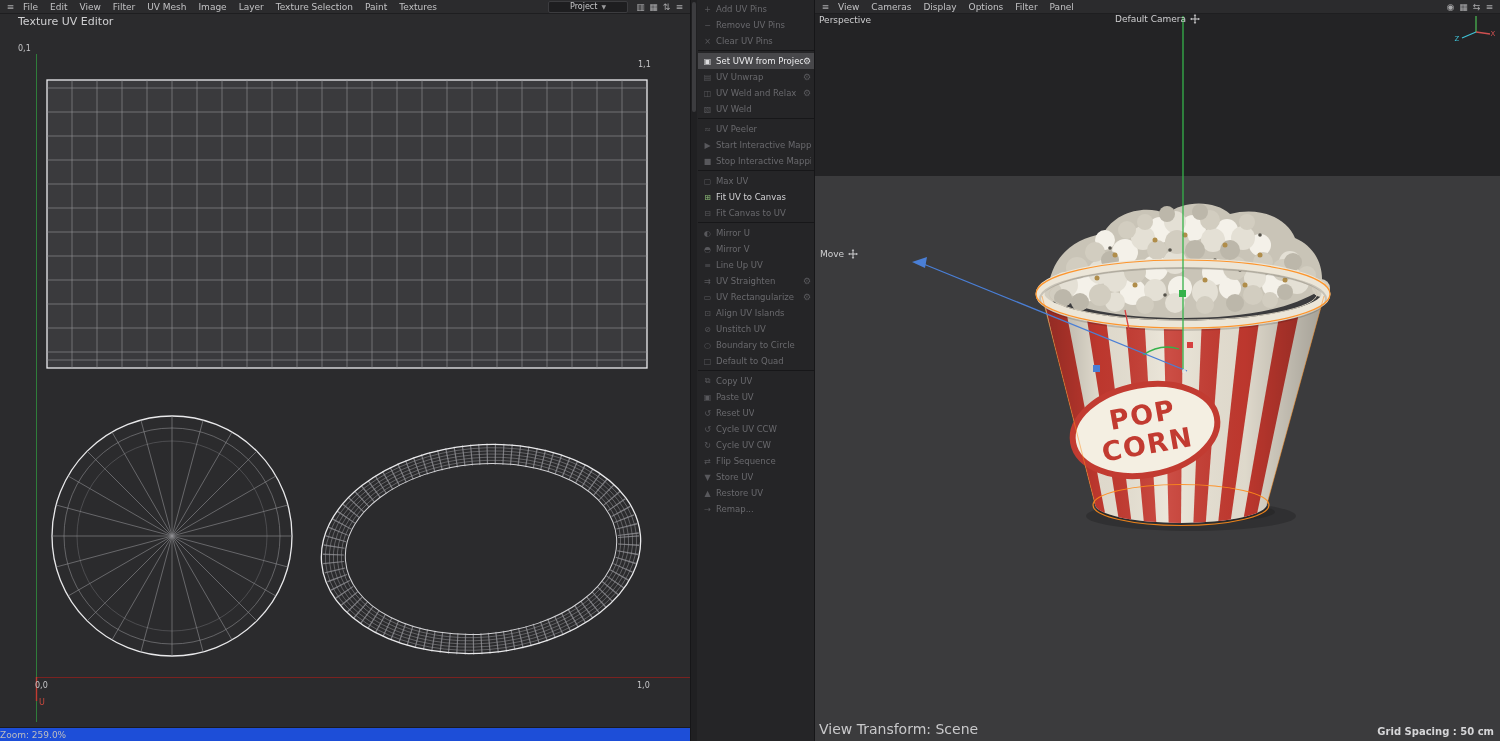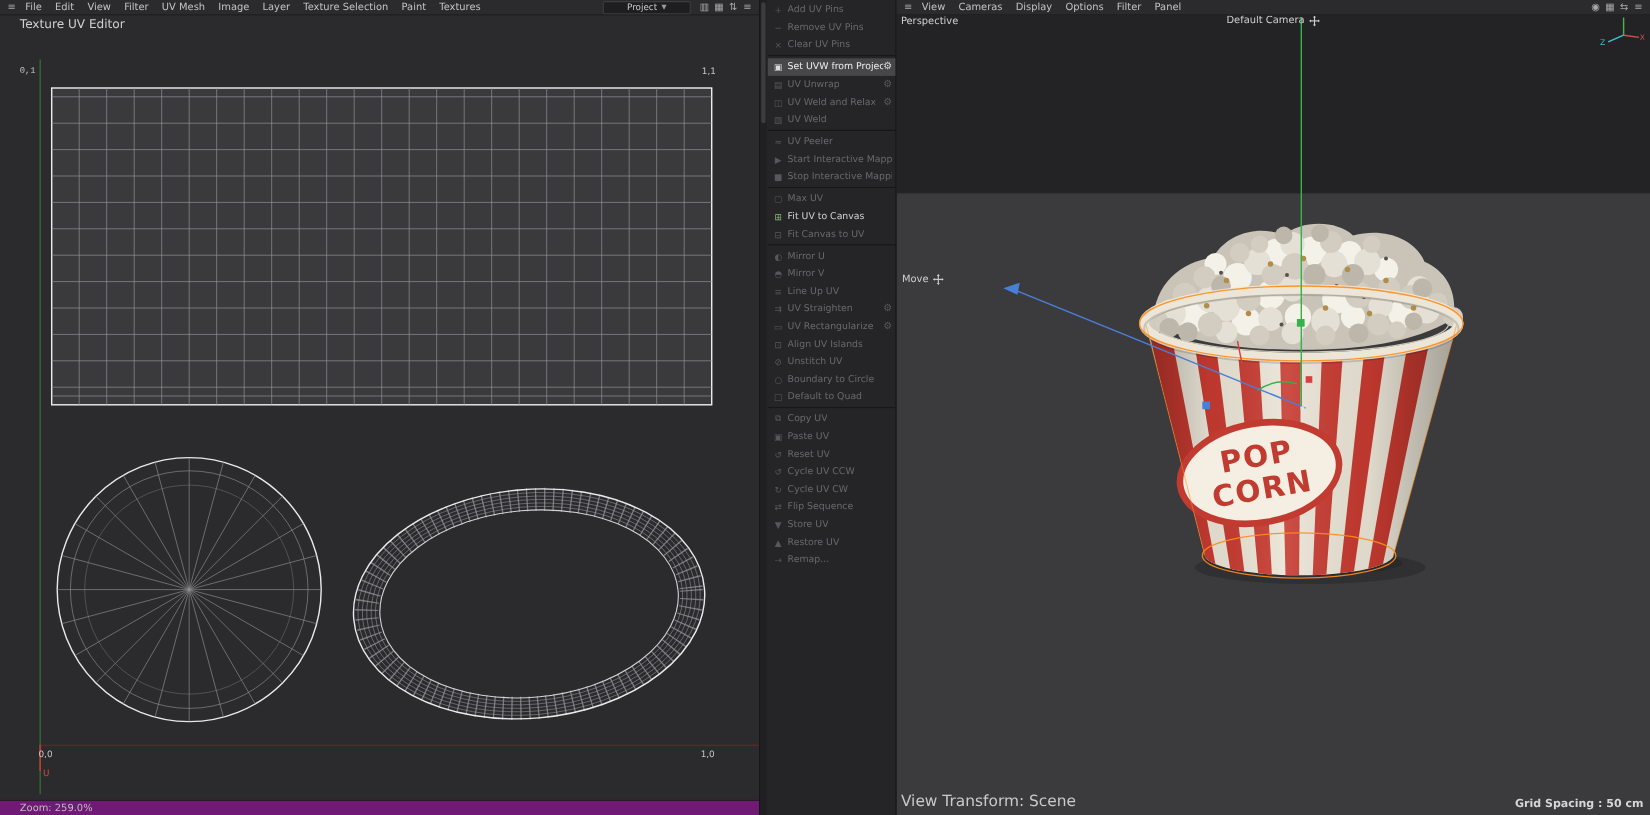--- a/index.html
+++ b/index.html
@@ -13,22 +13,22 @@
   .mspacer{flex:1;}
   .dropdown{display:flex;align-items:center;gap:4px;background:#1e1e20;border:1px solid #3c3c3f;border-radius:2px;
     padding:0 21px;height:10px;font-size:8px;color:#c8c8ca;margin-right:6px;}
   .dropdown .caret{font-size:6px;color:#9a9a9c;}
   
   .left-panel{position:absolute;left:0;top:0;width:690px;height:741px;background:#2b2b2d;overflow:hidden;}
   .lp-title{position:absolute;left:18px;top:15px;font-size:11px;color:#cfcfd1;z-index:20;}
   .uv-svg{position:absolute;left:0;top:0;z-index:5;}
   .corner{position:absolute;font-size:8px;color:#c6c6c8;z-index:12;}
   .u-axis-label{position:absolute;left:39px;top:698px;font-size:8px;color:#cf4a3e;z-index:12;}
-  .lp-status{position:absolute;left:0;bottom:0;width:690px;height:14px;background:#701a75;border-top:1px solid #1b1b1d;
-    font-size:9px;color:#bdbdbf;line-height:14px;padding-left:18px;box-sizing:border-box;z-index:20;}
+  .lp-status{position:absolute;left:0;bottom:0;width:690px;height:14px;background:#1d4ed8;border-top:1px solid #1b1b1d;
+    font-size:9px;color:#bdbdbf;line-height:14px;box-sizing:border-box;z-index:20;}
   
   .cmd-panel{position:absolute;left:690px;top:0;width:125px;height:741px;background:#252527;
     border-left:1px solid #161618;border-right:1px solid #161618;box-sizing:border-box;z-index:25;}
   .cmd-scroll{position:absolute;left:0;top:0;bottom:0;width:6px;background:#202022;}
   .cmd-scroll .handle{position:absolute;left:1px;top:2px;width:4px;height:110px;background:#3c3c3f;border-radius:2px;}
   .cmd-list{position:absolute;left:7px;right:0;top:1px;}
   .cmd{height:16px;display:flex;align-items:center;font-size:8.5px;padding:0 3px 0 4px;cursor:default;}
   .cmd .cicon{width:11px;text-align:center;margin-right:3px;font-size:8px;flex:none;}
   .cmd .clabel{white-space:nowrap;overflow:hidden;}
   .cmd .gear{margin-left:auto;font-size:9px;flex:none;}
@@ -107,21 +107,21 @@
         <ellipse rx="140" ry="88.2" fill="none" stroke="#96969a" stroke-width="0.5"></ellipse>
         <ellipse rx="144" ry="91.3" fill="none" stroke="#96969a" stroke-width="0.5"></ellipse>
         <ellipse rx="148" ry="94.5" fill="none" stroke="#96969a" stroke-width="0.5"></ellipse>
         <ellipse rx="152" ry="97.6" fill="none" stroke="#96969a" stroke-width="0.5"></ellipse>
         <ellipse rx="156" ry="100.8" fill="none" stroke="#96969a" stroke-width="0.5"></ellipse>
         <ellipse rx="160" ry="104" fill="none" stroke="#e9e9eb" stroke-width="1.3"></ellipse>
         <ellipse rx="136" ry="85" fill="none" stroke="#d2d2d5" stroke-width="1"></ellipse>
       </g>
     </svg>
 
-    <div class="corner" style="left:18px;top:60px;font-family:Liberation Mono, monospace;">0,1</div>
+    <div class="corner" style="left:18px;top:44px;">0,1</div>
     <div class="corner" style="left:638px;top:60px;">1,1</div>
     <div class="corner" style="left:20px;top:681px;padding-left:15px;">0,0</div>
     <div class="corner" style="left:637px;top:681px;">1,0</div>
     <div class="u-axis-label">U</div>
 
     <div class="lp-status">
       <span>Zoom: 259.0%</span>
     </div>
   </div>
 

